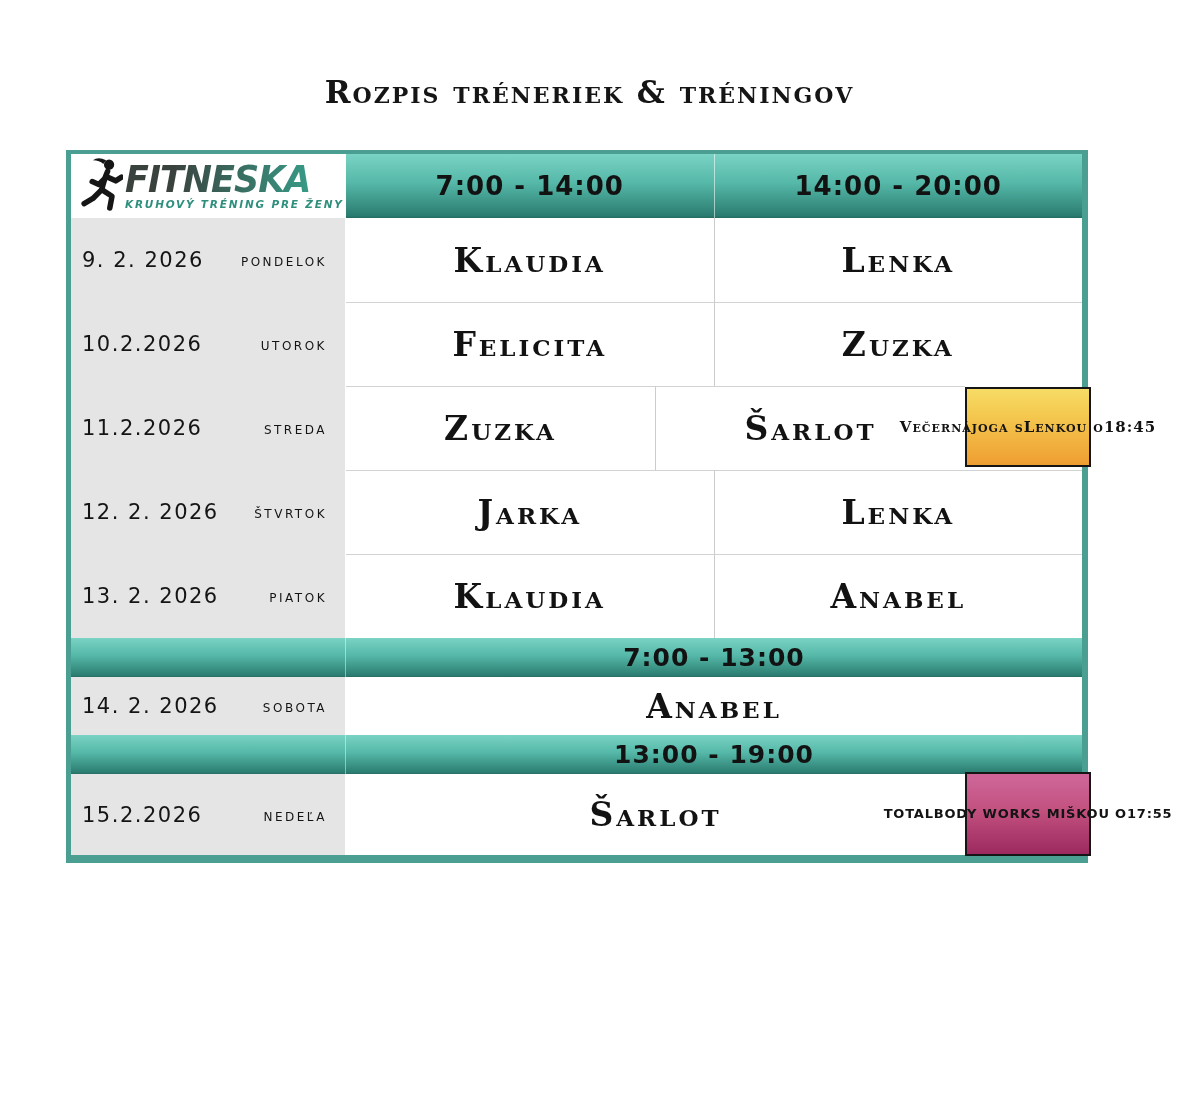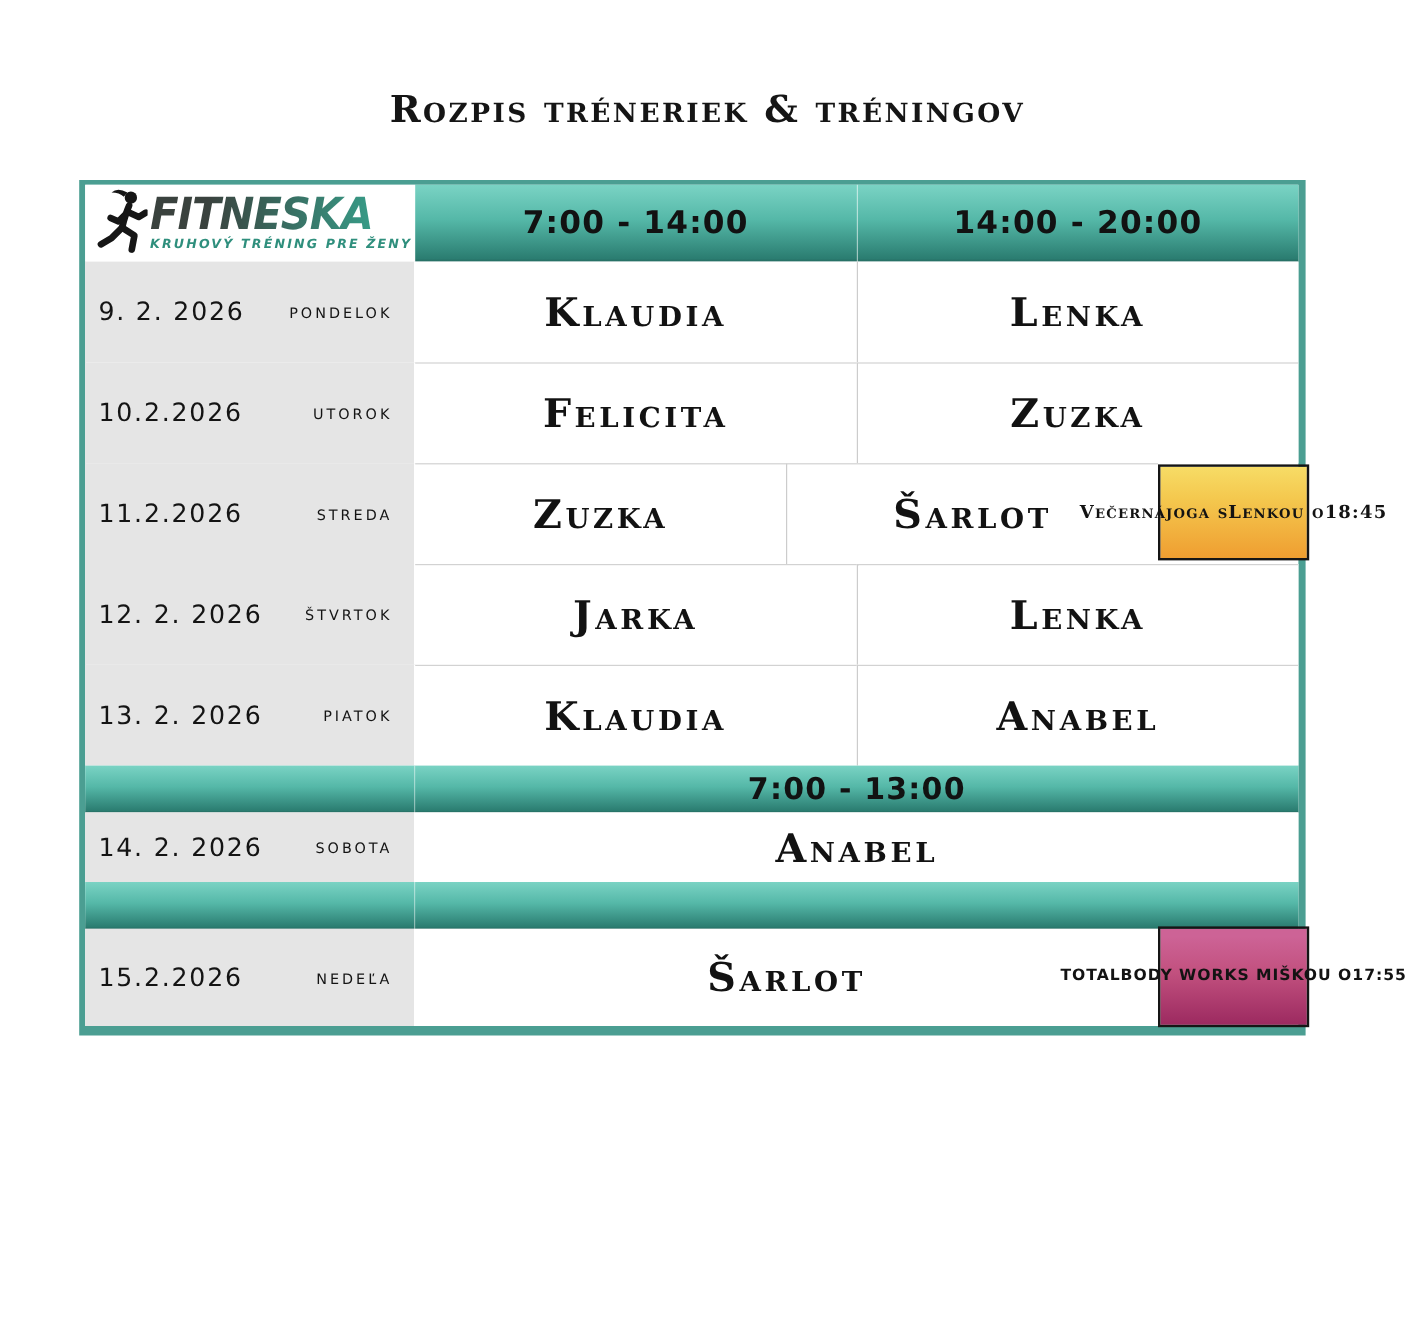--- a/index.html
+++ b/index.html
@@ -230,20 +230,21 @@
         <span class="date-txt">14. 2. 2026</span>
         <span class="day-txt">sobota</span>
       </div>
       <div class="t-cell">
         <span class="name">Anabel</span>
       </div>
     </div>
 
     <div class="row band">
       <div class="band-spacer"></div>
+      <div class="band-label">13:00 - 19:00</div>
     </div>
 
     <div class="row sun-row">
       <div class="date-cell">
         <span class="date-txt">15.2.2026</span>
         <span class="day-txt">nedeľa</span>
       </div>
       <div class="t-cell">
         <span class="name">Šarlot</span>
       </div>

